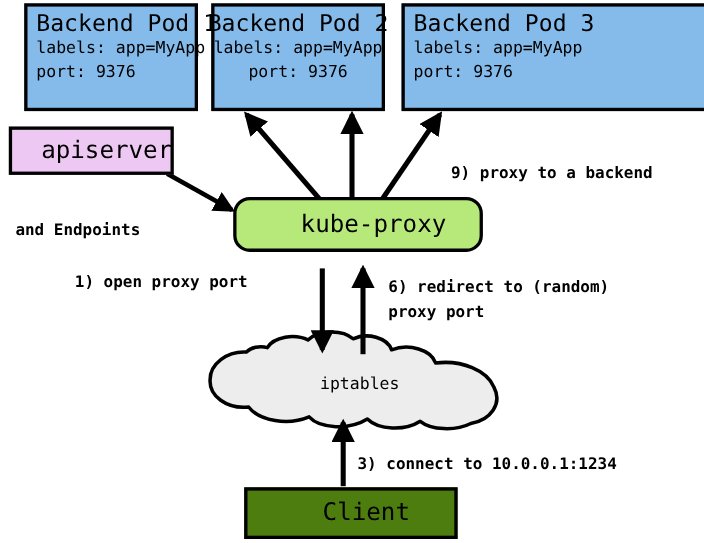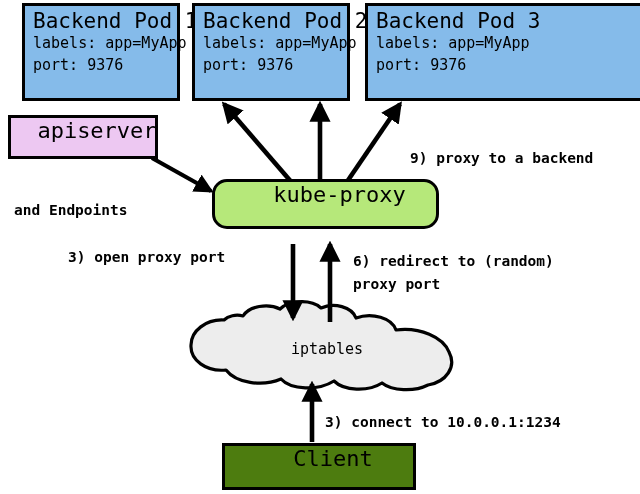--- a/index.html
+++ b/index.html
@@ -23,20 +23,21 @@
     top: 0;
     width: 640px;
     height: 494px;
   }
   .node {
     position: absolute;
     box-sizing: border-box;
     border: 3px solid #000000;
     display: flex;
     flex-direction: column;
+    justify-content: center;
     padding-left: 28px;
   }
   .pod-node {
     background: #85bbea;
     padding: 2px 8px 4px 8px;
     justify-content: flex-start;
   }
   .pod-title {
     font-family: "DejaVu Sans Mono", monospace;
     font-size: 21px;
@@ -145,21 +146,21 @@
 
     <line x1="312" y1="442" x2="312" y2="384" stroke="#000000" stroke-width="4.6" marker-end="url(#arrowhead)"></line>
   </svg>
 
   <div class="node pod-node" id="node-pod-1" style="left:22px; top:3px; width:158px; height:98px;">
     <div class="pod-title">Backend Pod 1</div>
     <div class="pod-line">labels: app=MyApp</div>
     <div class="pod-line">port: 9376</div>
   </div>
 
-  <div class="node pod-node" id="node-pod-2" style="left:192px; top:3px; width:158px; height:98px;">
+  <div class="node pod-node" id="node-pod-2" style="left:192px; top:3px; width:158px; height:98px;align-items:center;">
     <div class="pod-title">Backend Pod 2</div>
     <div class="pod-line">labels: app=MyApp</div>
     <div class="pod-line">port: 9376</div>
   </div>
 
   <div class="node pod-node" id="node-pod-3" style="left:365px; top:3px; width:280px; height:98px;">
     <div class="pod-title">Backend Pod 3</div>
     <div class="pod-line">labels: app=MyApp</div>
     <div class="pod-line">port: 9376</div>
   </div>
@@ -175,21 +176,21 @@
   <div id="node-iptables">
     <div class="cloud-label">iptables</div>
   </div>
 
   <div class="node plain-node" id="node-client" style="left:222px; top:443px; width:194px; height:47px;">
     <div class="node-label">Client</div>
   </div>
 
   <div class="step-label" style="left:14px; top:199px;">and Endpoints</div>
 
-  <div class="step-label" style="left:68px; top:246px;">3) open proxy port</div>
+  <div class="step-label" style="left:68px; top:246px;">1) open proxy port</div>
 
   <div class="step-label" style="left:325px; top:411px;">3) connect to 10.0.0.1:1234</div>
 
   <div class="step-label" style="left:353px; top:250px;">6) redirect to (random)</div>
   <div class="step-label" style="left:353px; top:273px;">proxy port</div>
 
   <div class="step-label" style="left:410px; top:147px;">9) proxy to a backend</div>
 
 </div>
 

